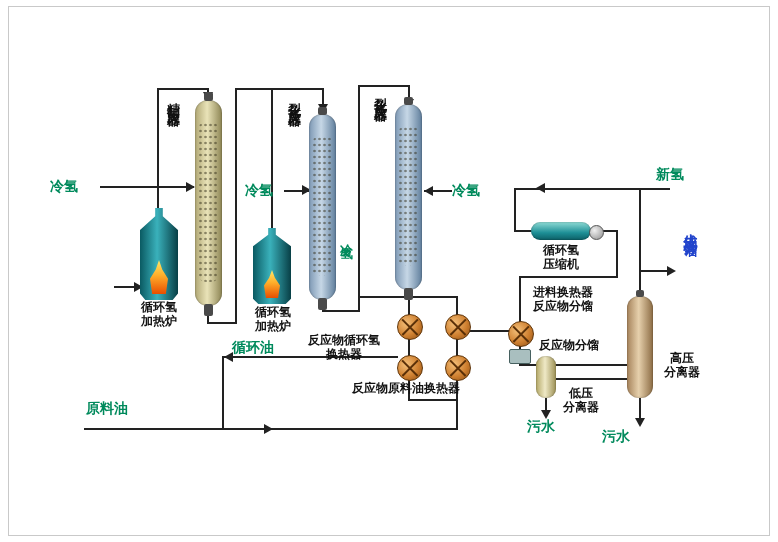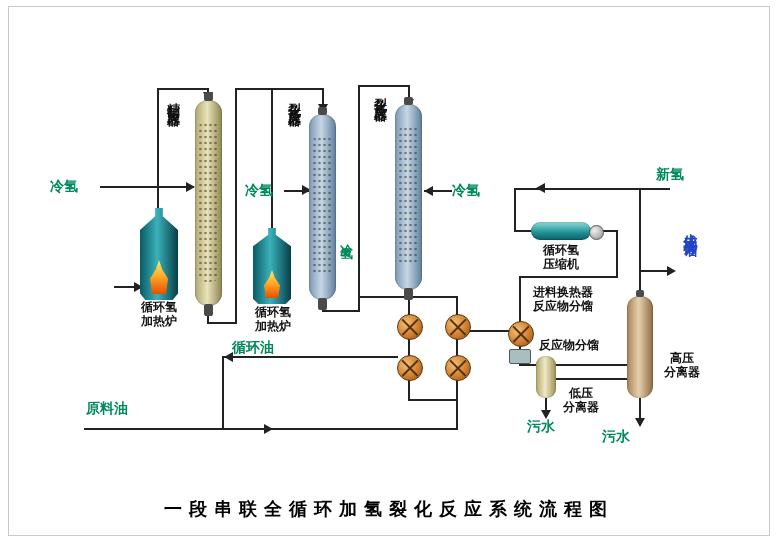--- a/index.html
+++ b/index.html
@@ -186,20 +186,25 @@
     <span class="ln">加热炉</span>
   </div>
   <div class="lbl" style="left:250px;top:305px;width:46px;">
     <span class="ln">循环氢</span>
     <span class="ln">加热炉</span>
   </div>
   <div class="lbl" style="left:528px;top:243px;width:66px;">
     <span class="ln">循环氢</span>
     <span class="ln">压缩机</span>
   </div>
+  <div class="lbl" style="left:293px;top:333px;width:102px;">
+    <span class="ln">反应物循环氢</span>
+    <span class="ln">换热器</span>
+  </div>
+  <div class="lbl" style="left:340px;top:381px;width:132px;">反应物原料油换热器</div>
   <div class="lbl" style="left:521px;top:285px;width:84px;">
     <span class="ln">进料换热器</span>
     <span class="ln">反应物分馏</span>
   </div>
   <div class="lbl" style="left:536px;top:338px;width:66px;">反应物分馏</div>
   <div class="lbl" style="left:658px;top:351px;width:48px;">
     <span class="ln">高压</span>
     <span class="ln">分离器</span>
   </div>
   <div class="lbl" style="left:556px;top:386px;width:50px;">
@@ -211,14 +216,13 @@
   <div class="grn" style="left:245px;top:182px;">冷氢</div>
   <div class="vlbl green" style="left:337px;top:234px;">冷氢</div>
   <div class="grn" style="left:452px;top:182px;">冷氢</div>
   <div class="grn" style="left:612px;top:166px;margin-left:44px;">新氢</div>
   <div class="grn" style="left:86px;top:400px;">原料油</div>
   <div class="grn" style="left:232px;top:339px;">循环油</div>
   <div class="vlbl blue" style="left:682px;top:222px;">生成油去分馏</div>
   <div class="grn" style="left:527px;top:418px;">污水</div>
   <div class="grn" style="left:602px;top:428px;">污水</div>
 
-  <div class="title">一段串联全循环加氢裂化反应系统流程图</div>
 </div>
 
 </body></html>

